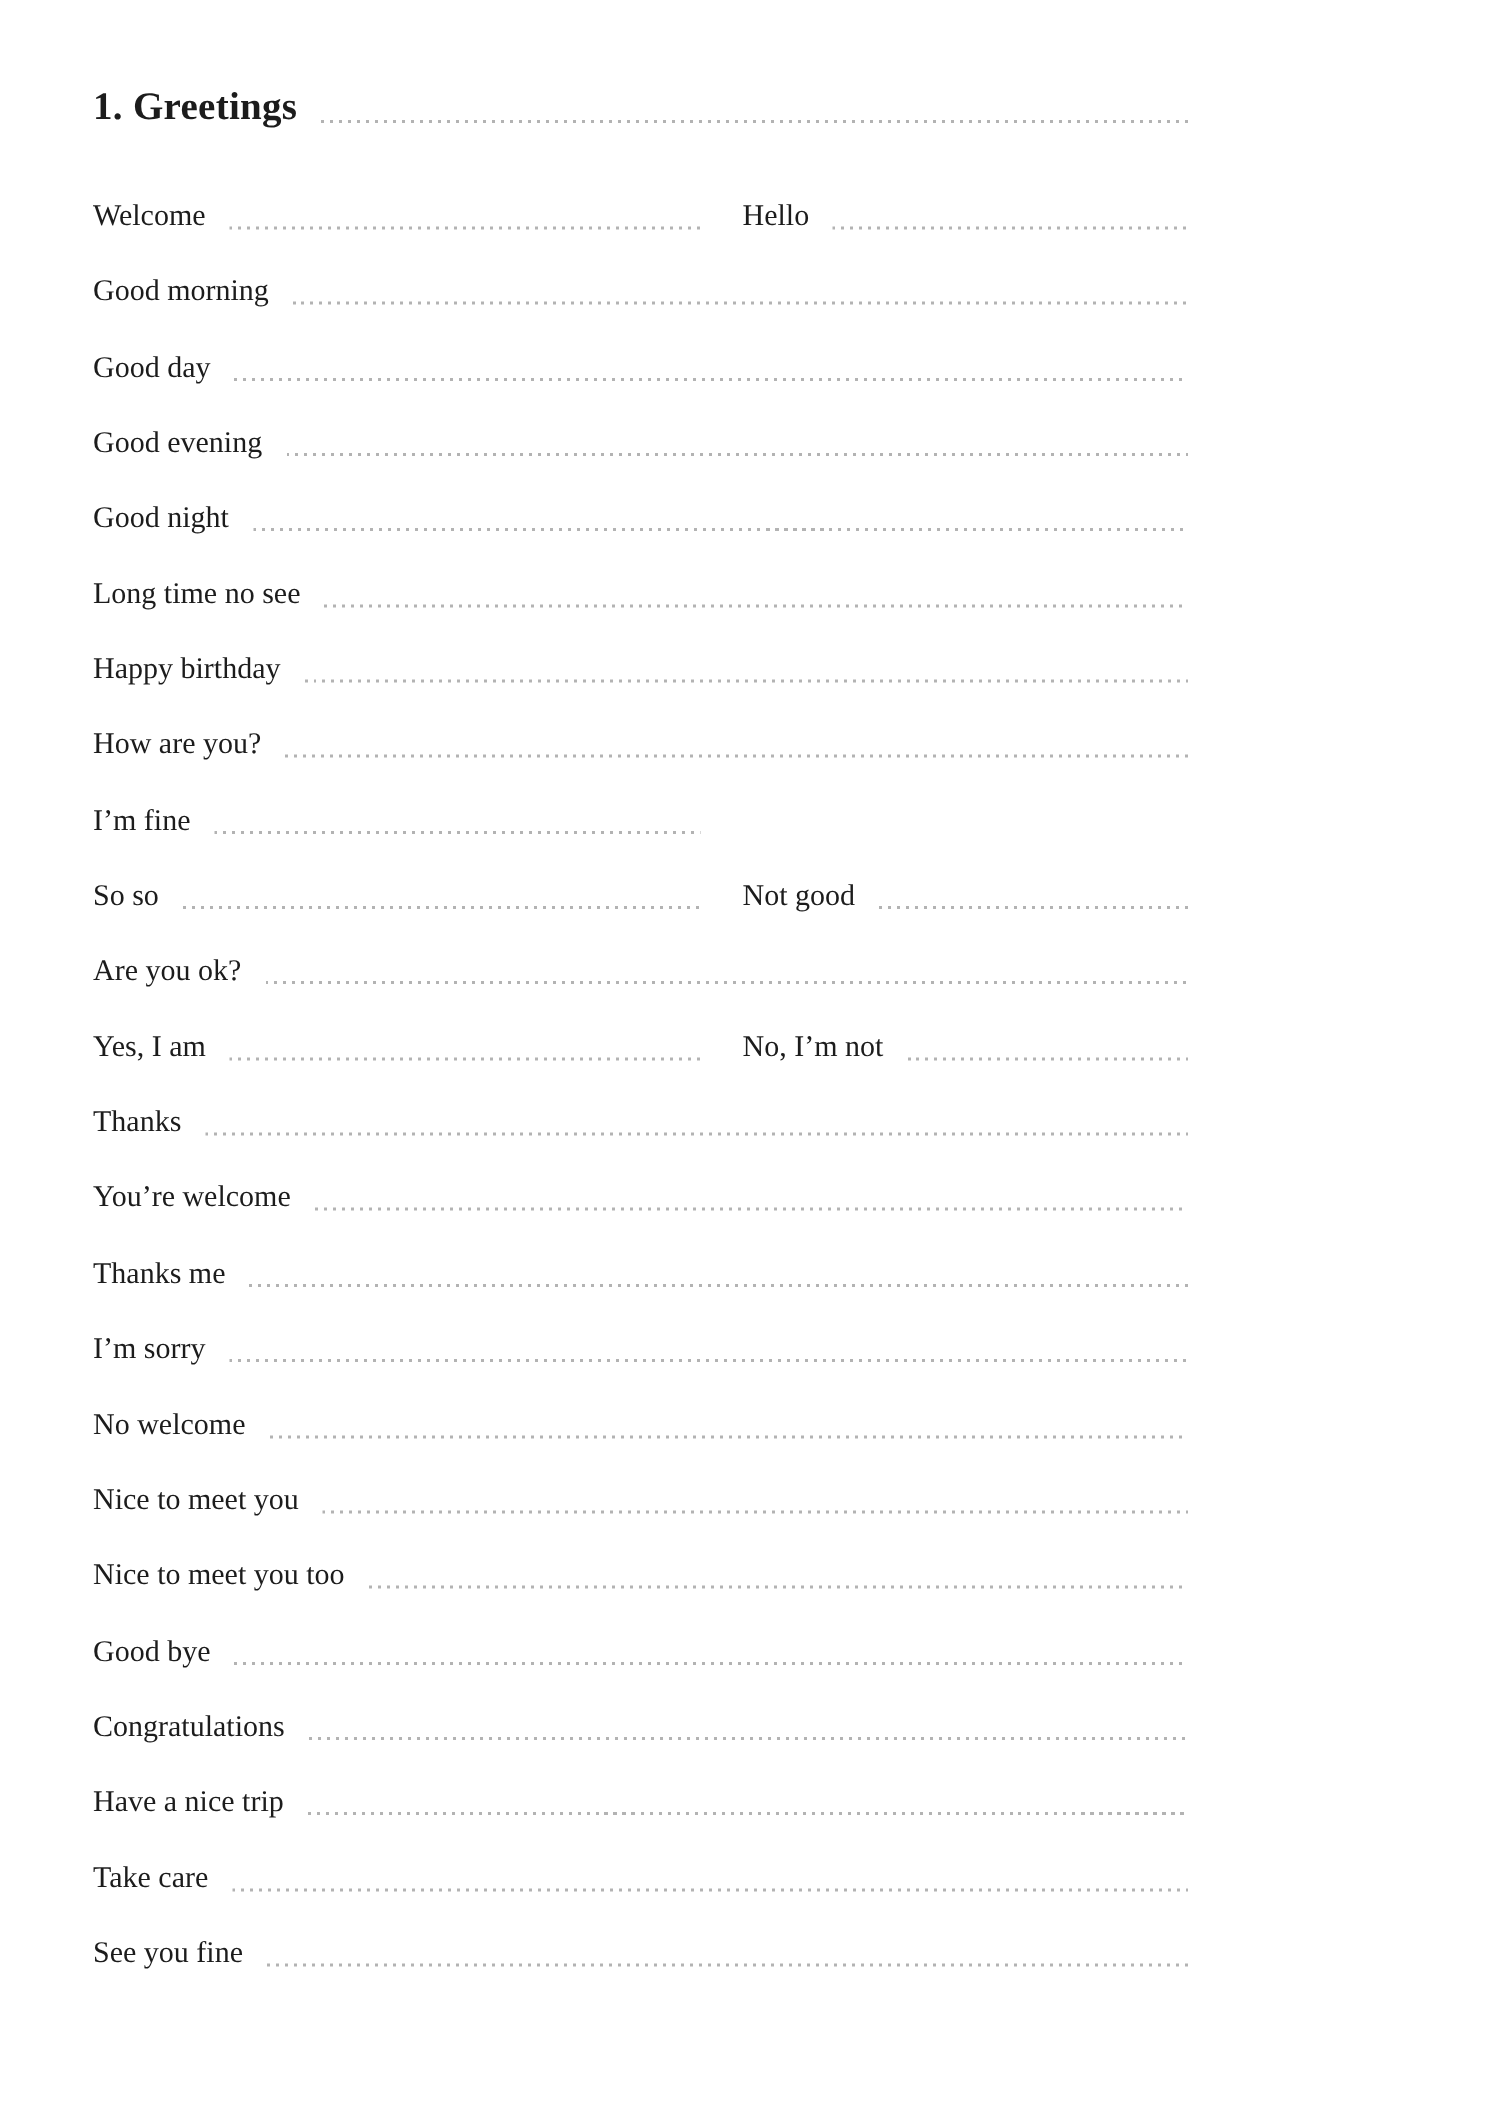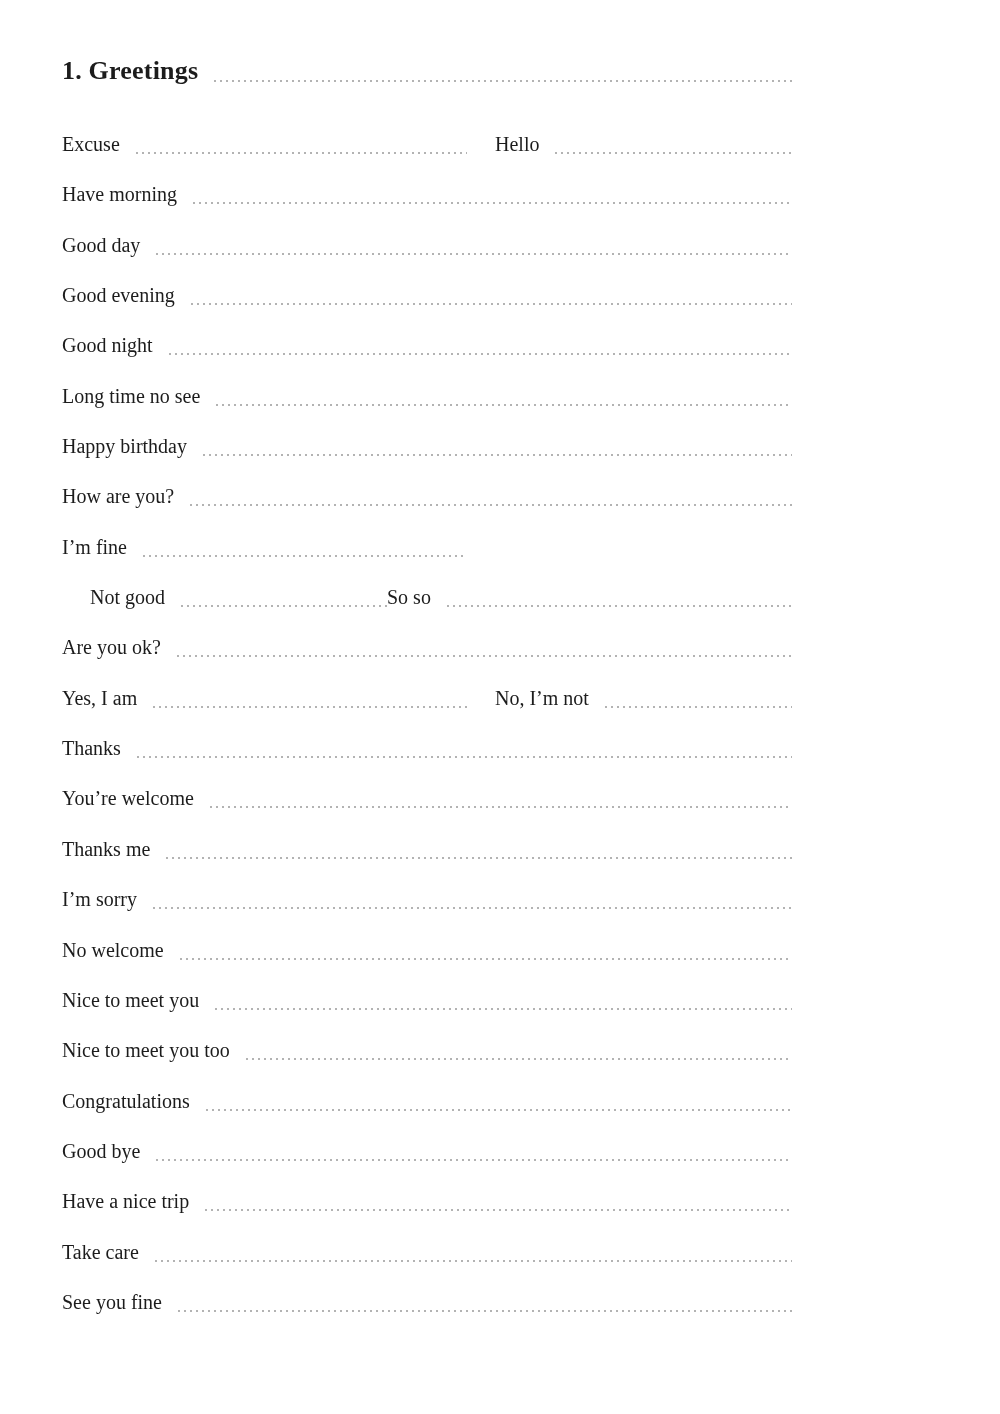--- a/index.html
+++ b/index.html
@@ -75,30 +75,30 @@
 <body>
 
 <div class="page">
   <header class="title-row">
     <h1 class="title">1. Greetings</h1>
     <div class="dotline"></div>
   </header>
   <main class="rows" id="rows">
       <div class="row">
         <div class="col col-left">
-          <span class="label">Excuse</span>
+          <span class="label">Welcome</span>
           <div class="dotline"></div>
         </div>
         <div class="col col-right">
           <span class="label">Hello</span>
           <div class="dotline"></div>
         </div>
       </div>
       <div class="row">
-        <span class="label">Have morning</span>
+        <span class="label">Good morning</span>
         <div class="dotline"></div>
       </div>
       <div class="row">
         <span class="label">Good day</span>
         <div class="dotline"></div>
       </div>
       <div class="row">
         <span class="label">Good evening</span>
         <div class="dotline"></div>
       </div>
@@ -118,28 +118,28 @@
         <span class="label">How are you?</span>
         <div class="dotline"></div>
       </div>
       <div class="row">
         <div class="col col-left">
           <span class="label">I’m fine</span>
           <div class="dotline"></div>
         </div>
       </div>
       <div class="row">
+        <div class="col col-left">
+          <span class="label">So so</span>
+          <div class="dotline"></div>
+        </div>
         <div class="col col-right">
           <span class="label">Not good</span>
           <div class="dotline"></div>
         </div>
-        <div class="col col-left">
-          <span class="label">So so</span>
-          <div class="dotline"></div>
-        </div>
       </div>
       <div class="row">
         <span class="label">Are you ok?</span>
         <div class="dotline"></div>
       </div>
       <div class="row">
         <div class="col col-left">
           <span class="label">Yes, I am</span>
           <div class="dotline"></div>
         </div>
@@ -170,25 +170,25 @@
       </div>
       <div class="row">
         <span class="label">Nice to meet you</span>
         <div class="dotline"></div>
       </div>
       <div class="row">
         <span class="label">Nice to meet you too</span>
         <div class="dotline"></div>
       </div>
       <div class="row">
+        <span class="label">Good bye</span>
+        <div class="dotline"></div>
+      </div>
+      <div class="row">
         <span class="label">Congratulations</span>
-        <div class="dotline"></div>
-      </div>
-      <div class="row">
-        <span class="label">Good bye</span>
         <div class="dotline"></div>
       </div>
       <div class="row">
         <span class="label">Have a nice trip</span>
         <div class="dotline"></div>
       </div>
       <div class="row">
         <span class="label">Take care</span>
         <div class="dotline"></div>
       </div>

